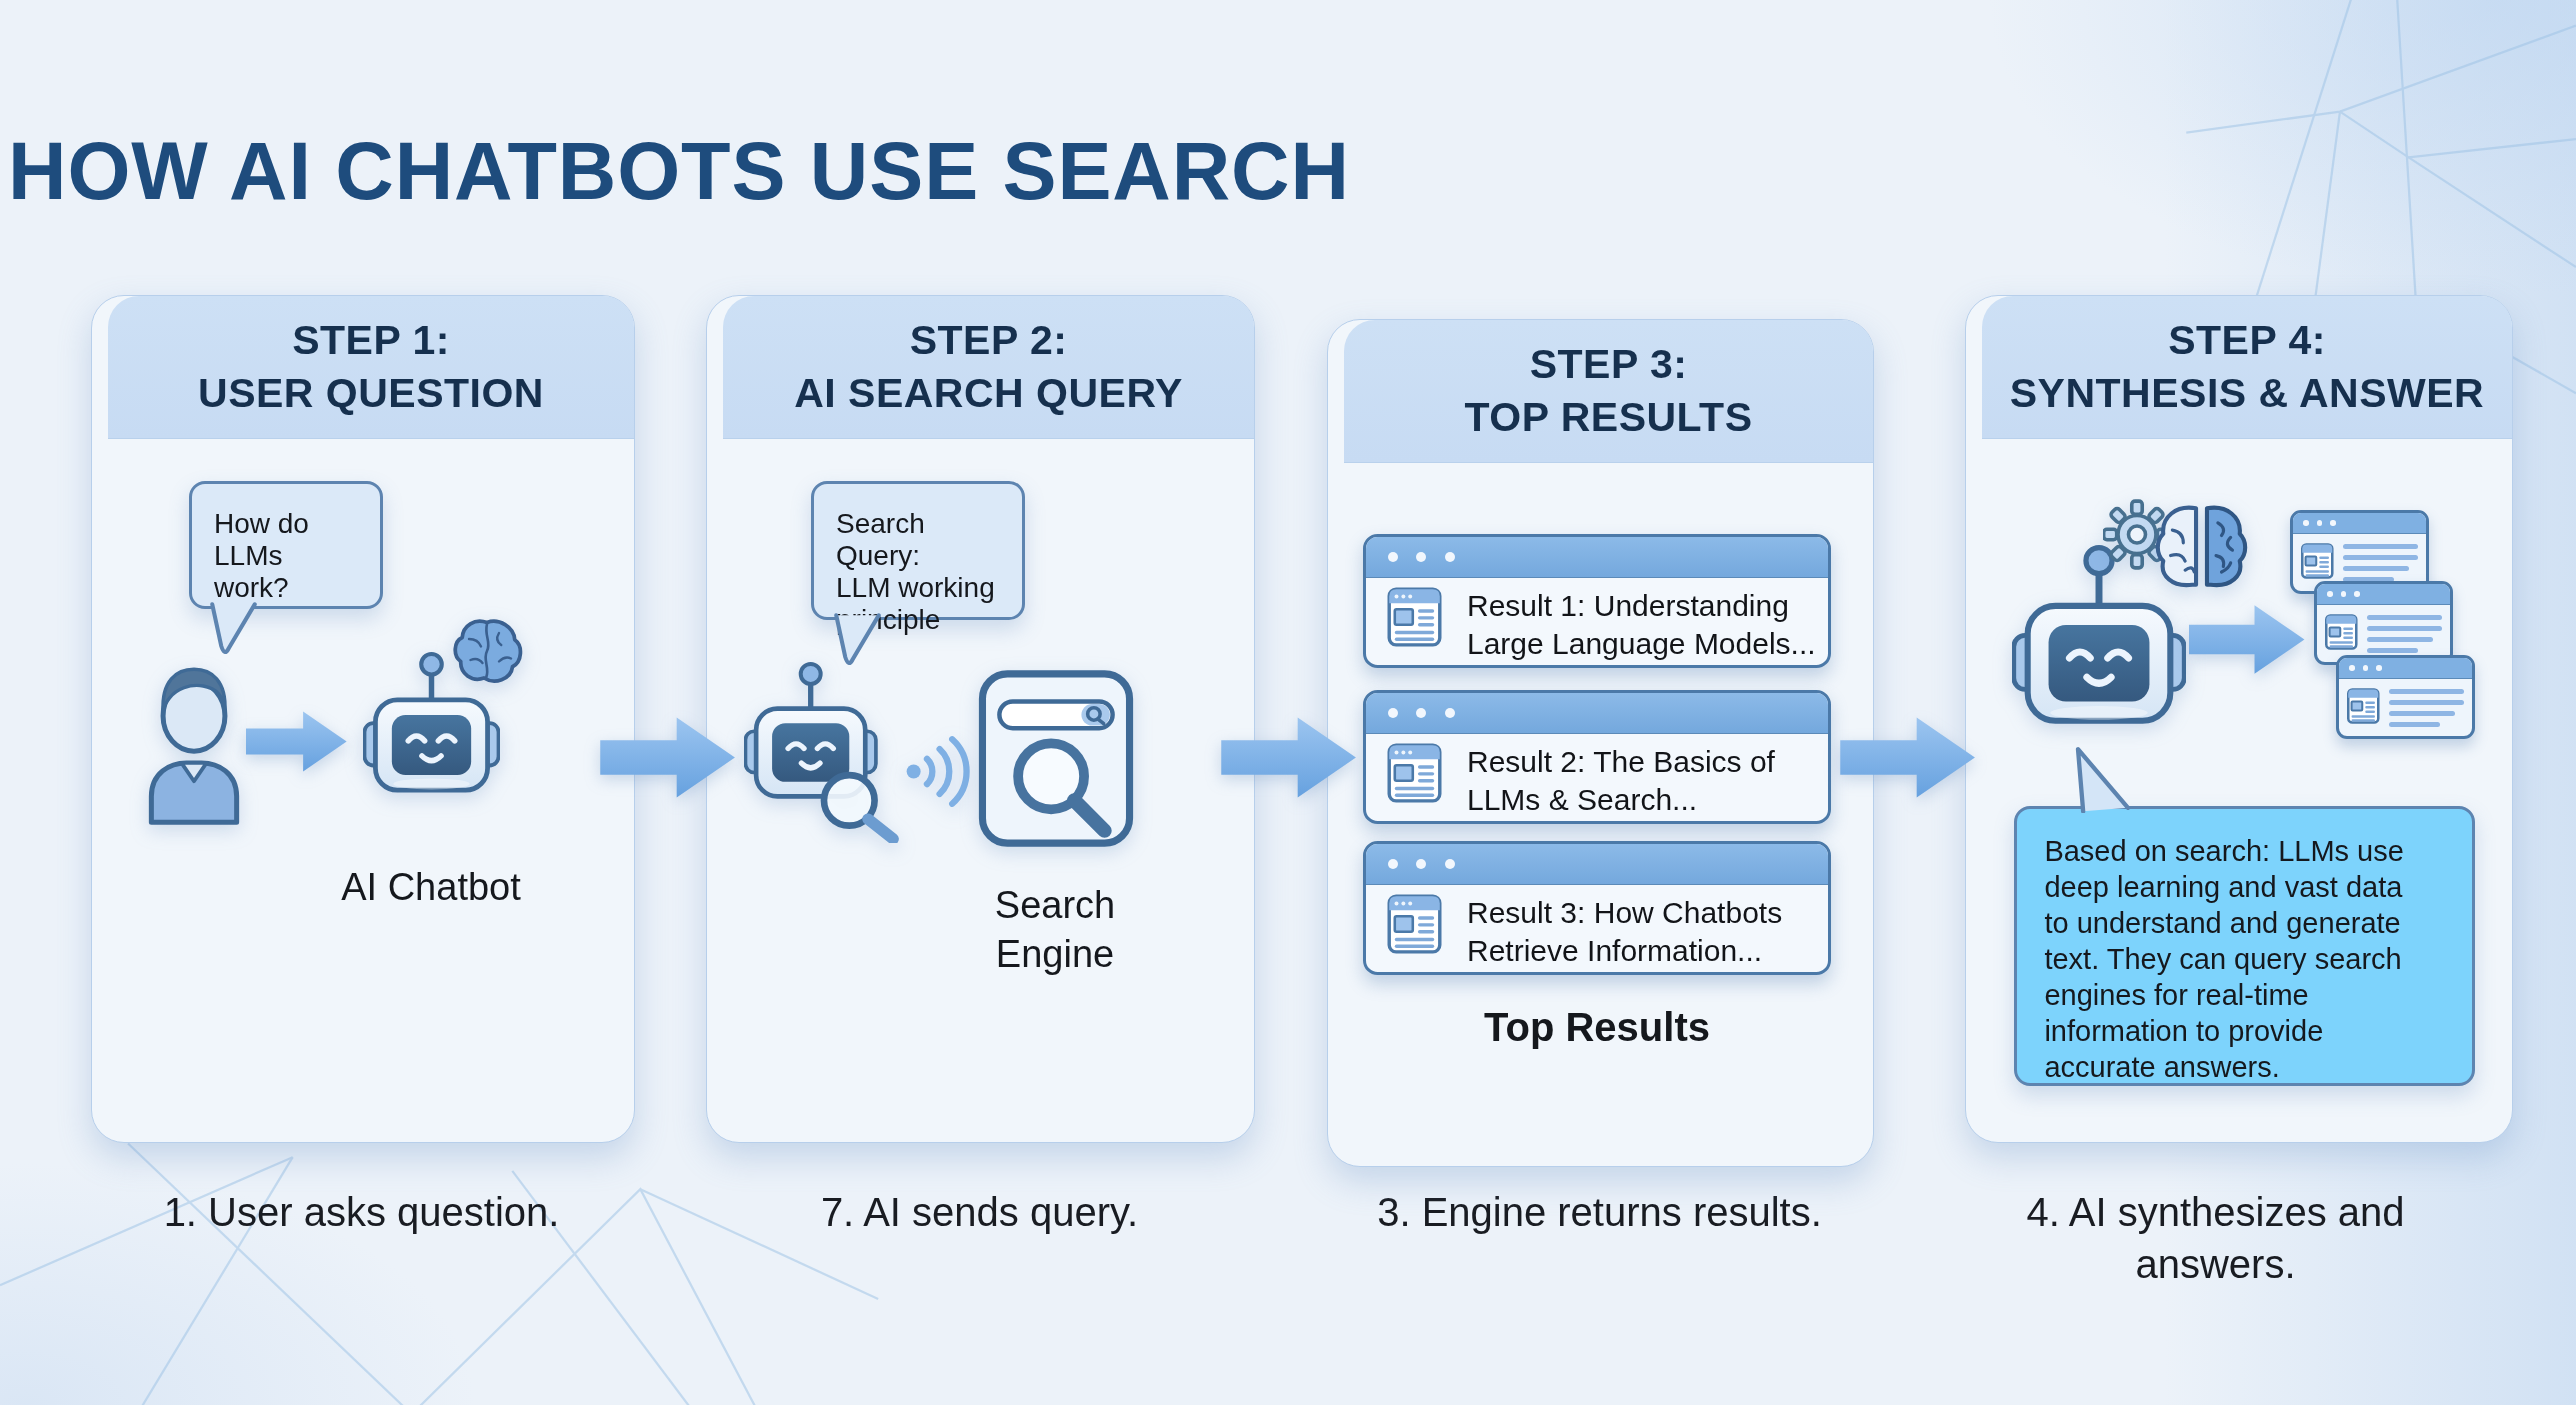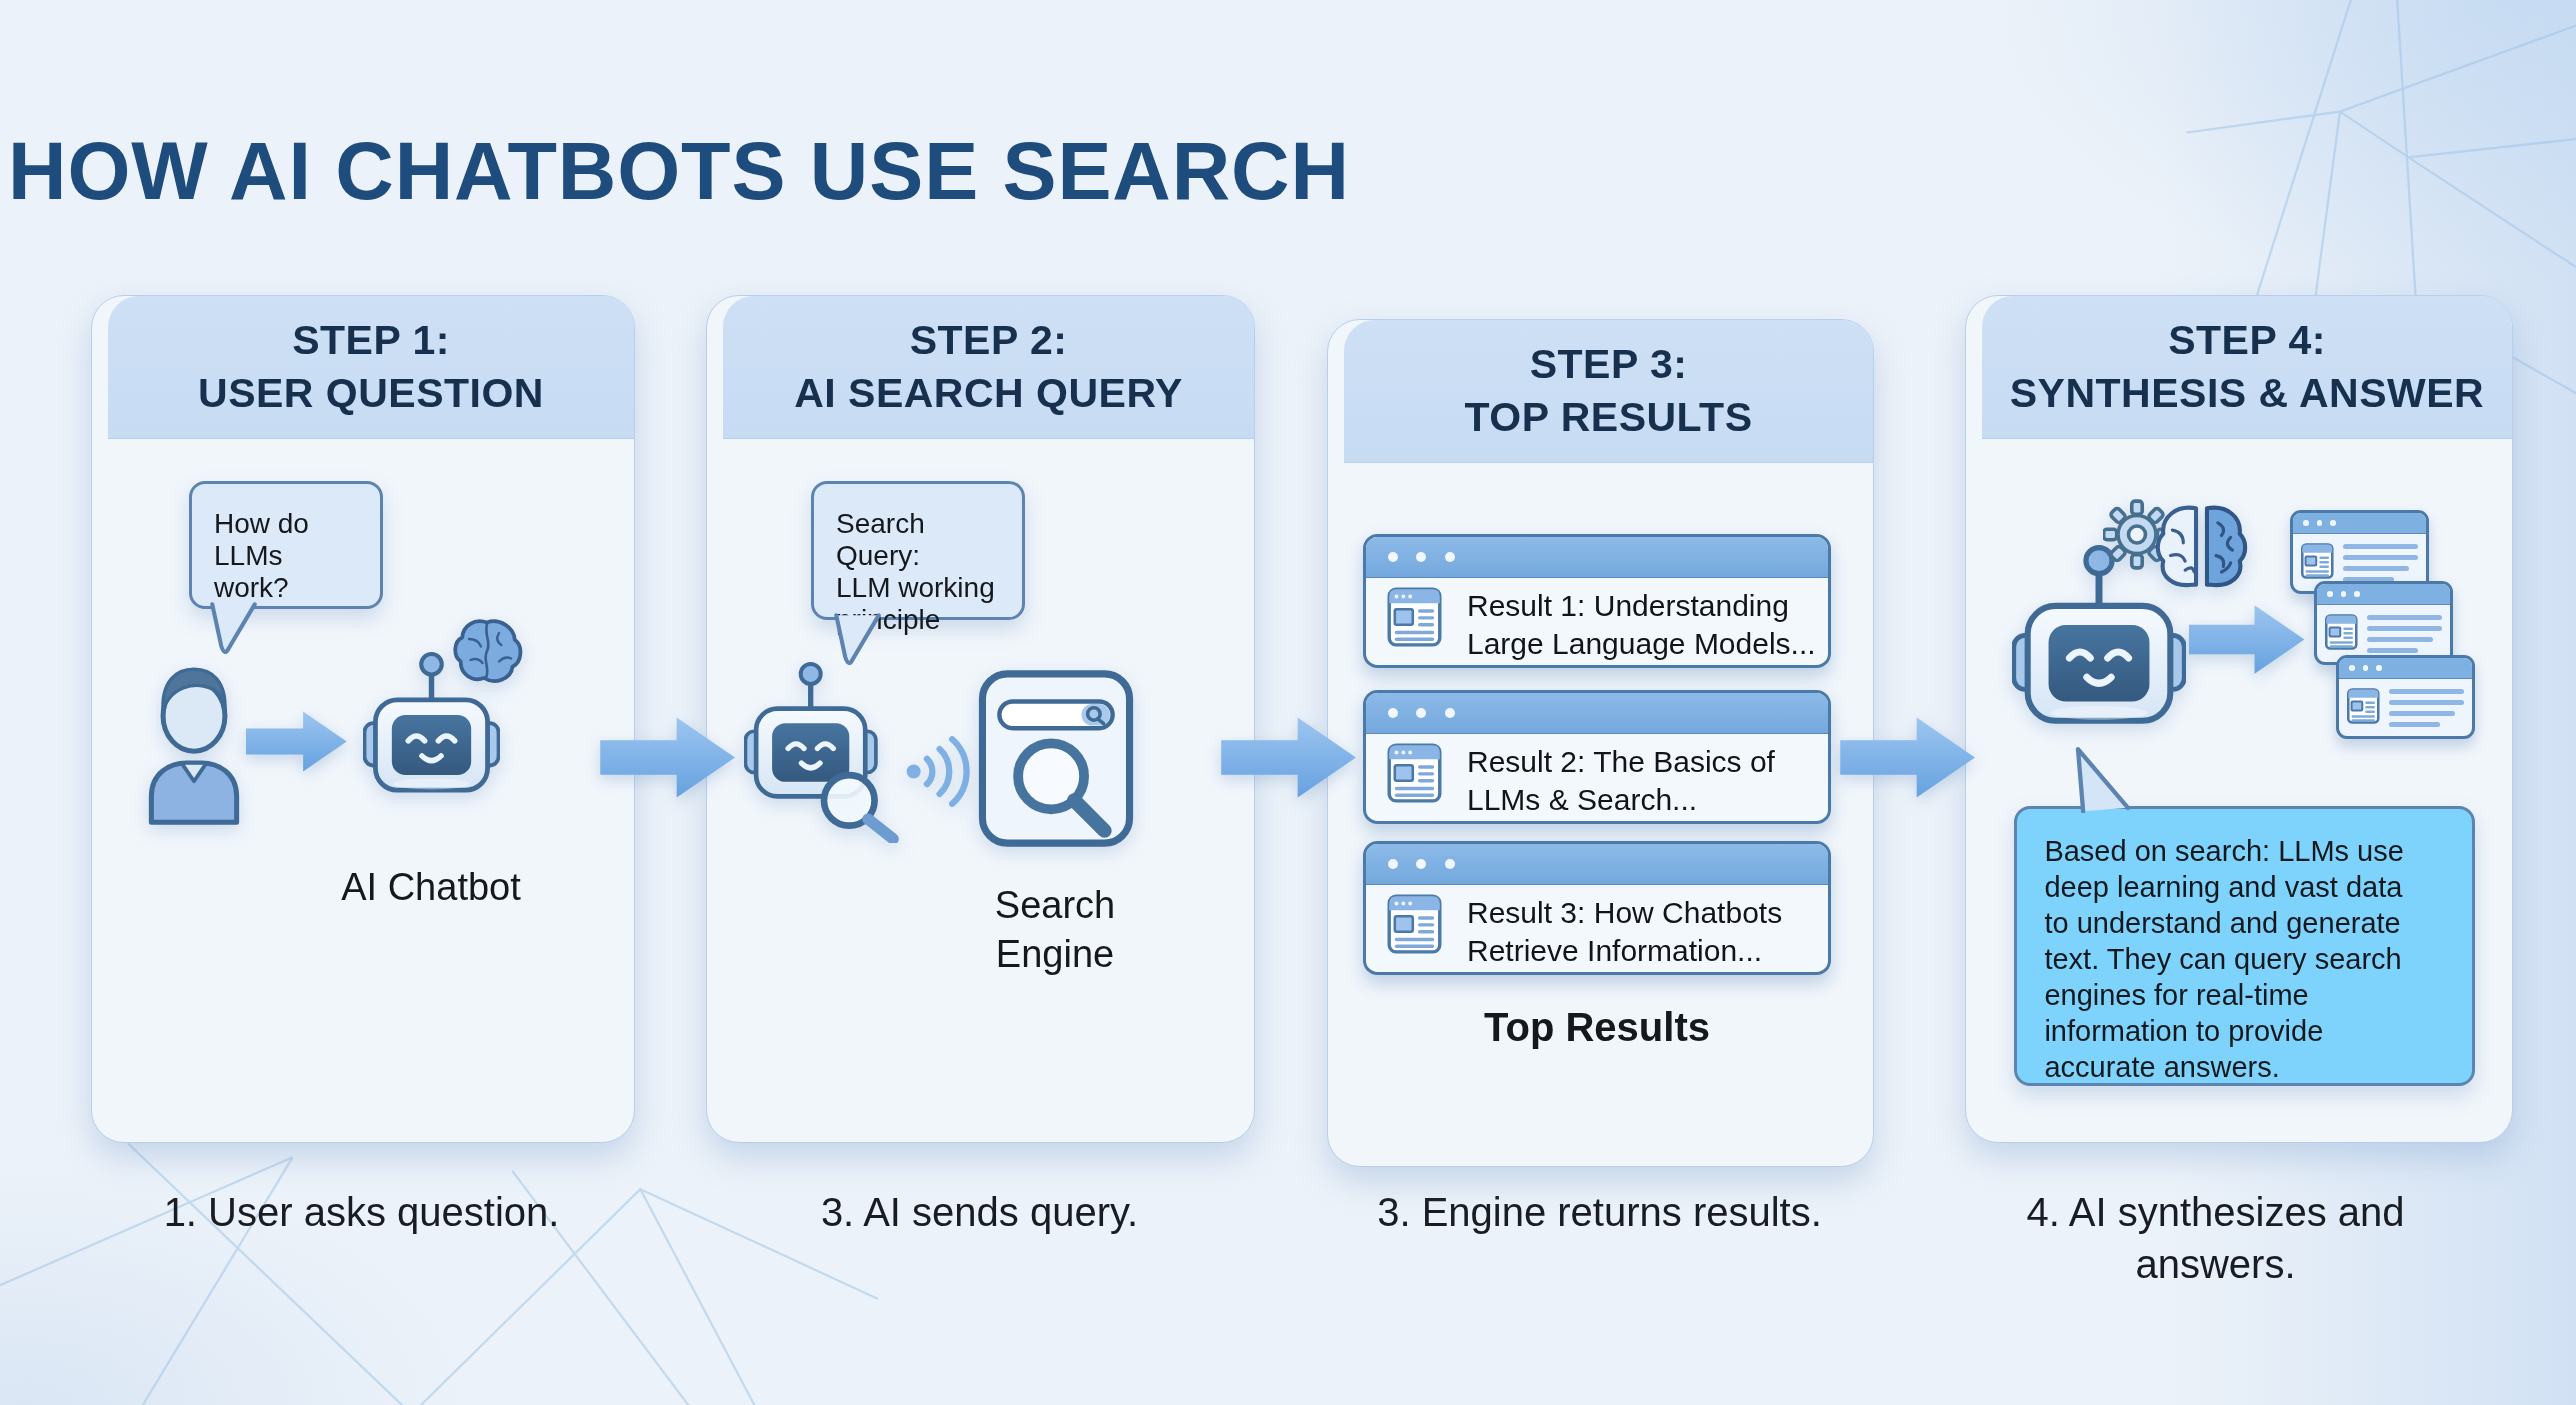--- a/index.html
+++ b/index.html
@@ -432,19 +432,19 @@
     <polygon points="0,31 84,31 84,6 148,50 84,94 84,69 0,69" fill="url(#arrowGrad)"></polygon>
   </svg>
   <svg class="flow-arrow" style="left:1221px;top:712px;width:137px;height:91px;" viewBox="0 0 150 100">
     <polygon points="0,31 84,31 84,6 148,50 84,94 84,69 0,69" fill="url(#arrowGrad)"></polygon>
   </svg>
   <svg class="flow-arrow" style="left:1840px;top:712px;width:137px;height:91px;" viewBox="0 0 150 100">
     <polygon points="0,31 84,31 84,6 148,50 84,94 84,69 0,69" fill="url(#arrowGrad)"></polygon>
   </svg>
 
   <div class="caption" style="left:69px;">1. User asks question.</div>
-  <div class="caption" style="left:687px;">3. AI sends query.</div>
+  <div class="caption" style="left:687px;">7. AI sends query.</div>
   <div class="caption" style="left:1307px;">3. Engine returns results.</div>
   <div class="caption preline" style="left:1923px;">4. AI synthesizes and
 answers.</div>
 
 </div>
 
 
 </body></html>

